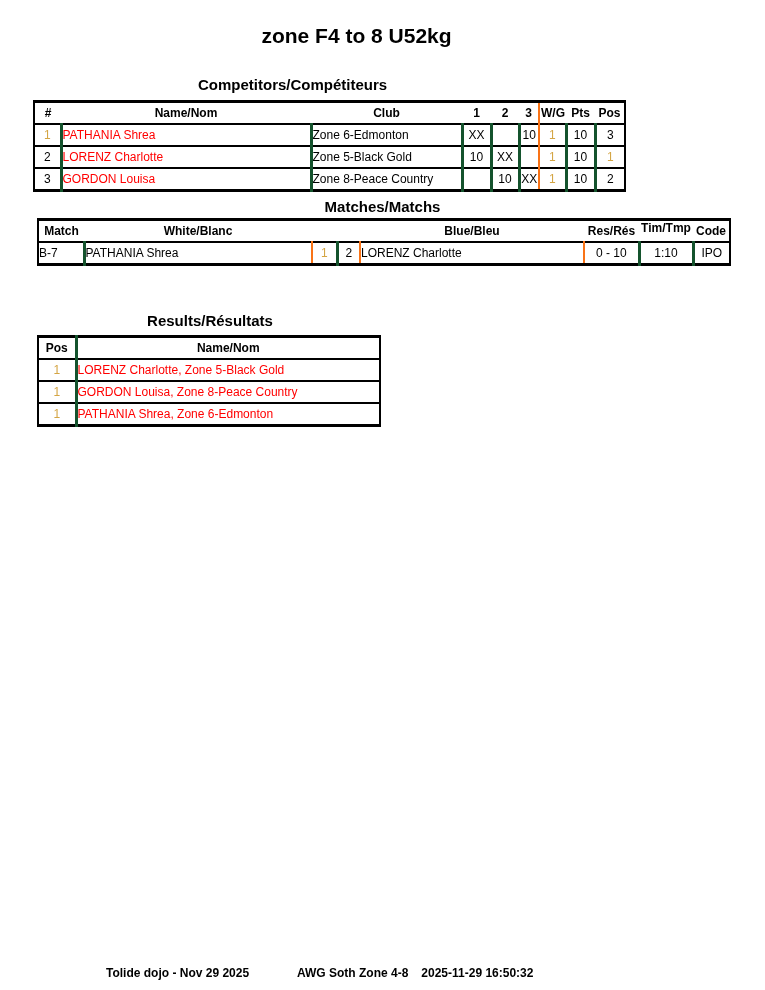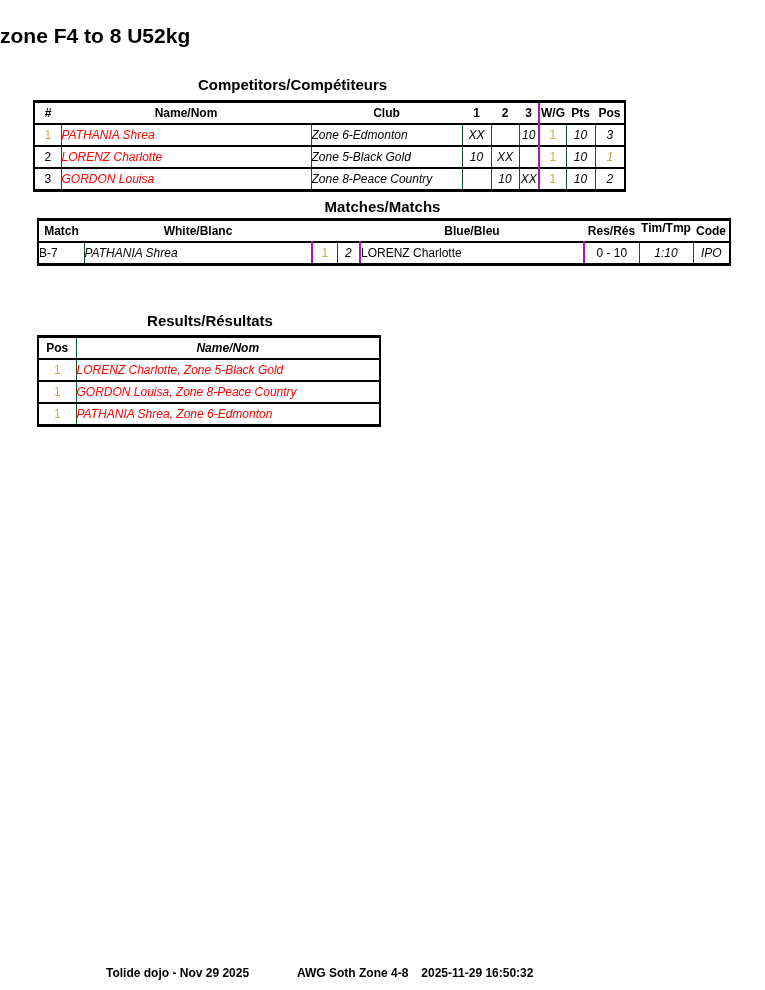--- a/index.html
+++ b/index.html
@@ -3,21 +3,21 @@
 <meta charset="utf-8">
 <style>
   html, body { margin:0; padding:0; }
   body {
     width:765px; height:990px; background:#ffffff; position:relative;
     font-family:"Liberation Sans", sans-serif; color:#000;
   }
   .abs { position:absolute; }
 
   #page-title {
-    top:24px; left:0; width:713px; text-align:left;
+    top:24px; left:0; width:713px; text-align:center;
     font-size:21px; font-weight:bold; letter-spacing:0px;
   }
 
   .section-heading { font-size:15px; font-weight:bold; }
   #comp-heading  { top:76px;  left:198px; }
   #match-heading { top:198px; left:0; width:765px; text-align:center; }
   #res-heading   { top:312px; left:37px; width:346px; text-align:center; }
 
   table { border-collapse:collapse; table-layout:fixed; }
   .tbl {
@@ -25,22 +25,22 @@
     border:2px solid #000;
     border-top-width:3px; border-bottom-width:3px;
   }
   .tbl tr { border-bottom:2px solid #000; }
   .tbl td, .tbl th {
     padding:0; height:20px; white-space:nowrap; overflow:hidden;
     font-weight:normal; vertical-align:middle;
   }
   .tbl th { font-weight:bold; }
 
-  .vl  { border-left:1px solid #14532d;font-style:italic; }
-  .vl2 { border-left:2px solid #a21caf; }
+  .vl  { border-left:3px solid #14532d; }
+  .vl2 { border-left:2px solid #f97316; }
   .c   { text-align:center; }
   .pl  { text-align:left; padding-left:7px; }
   .b   { font-weight:bold; }
   .red  { color:var(--red,  #ff0000); }
   .gold { color:var(--gold, #d4a544); }
 
   #comp-table  { top:100px; left:33px; }
   #match-table { top:218px; left:37px; }
   #res-table   { top:335px; left:37px; }
 

